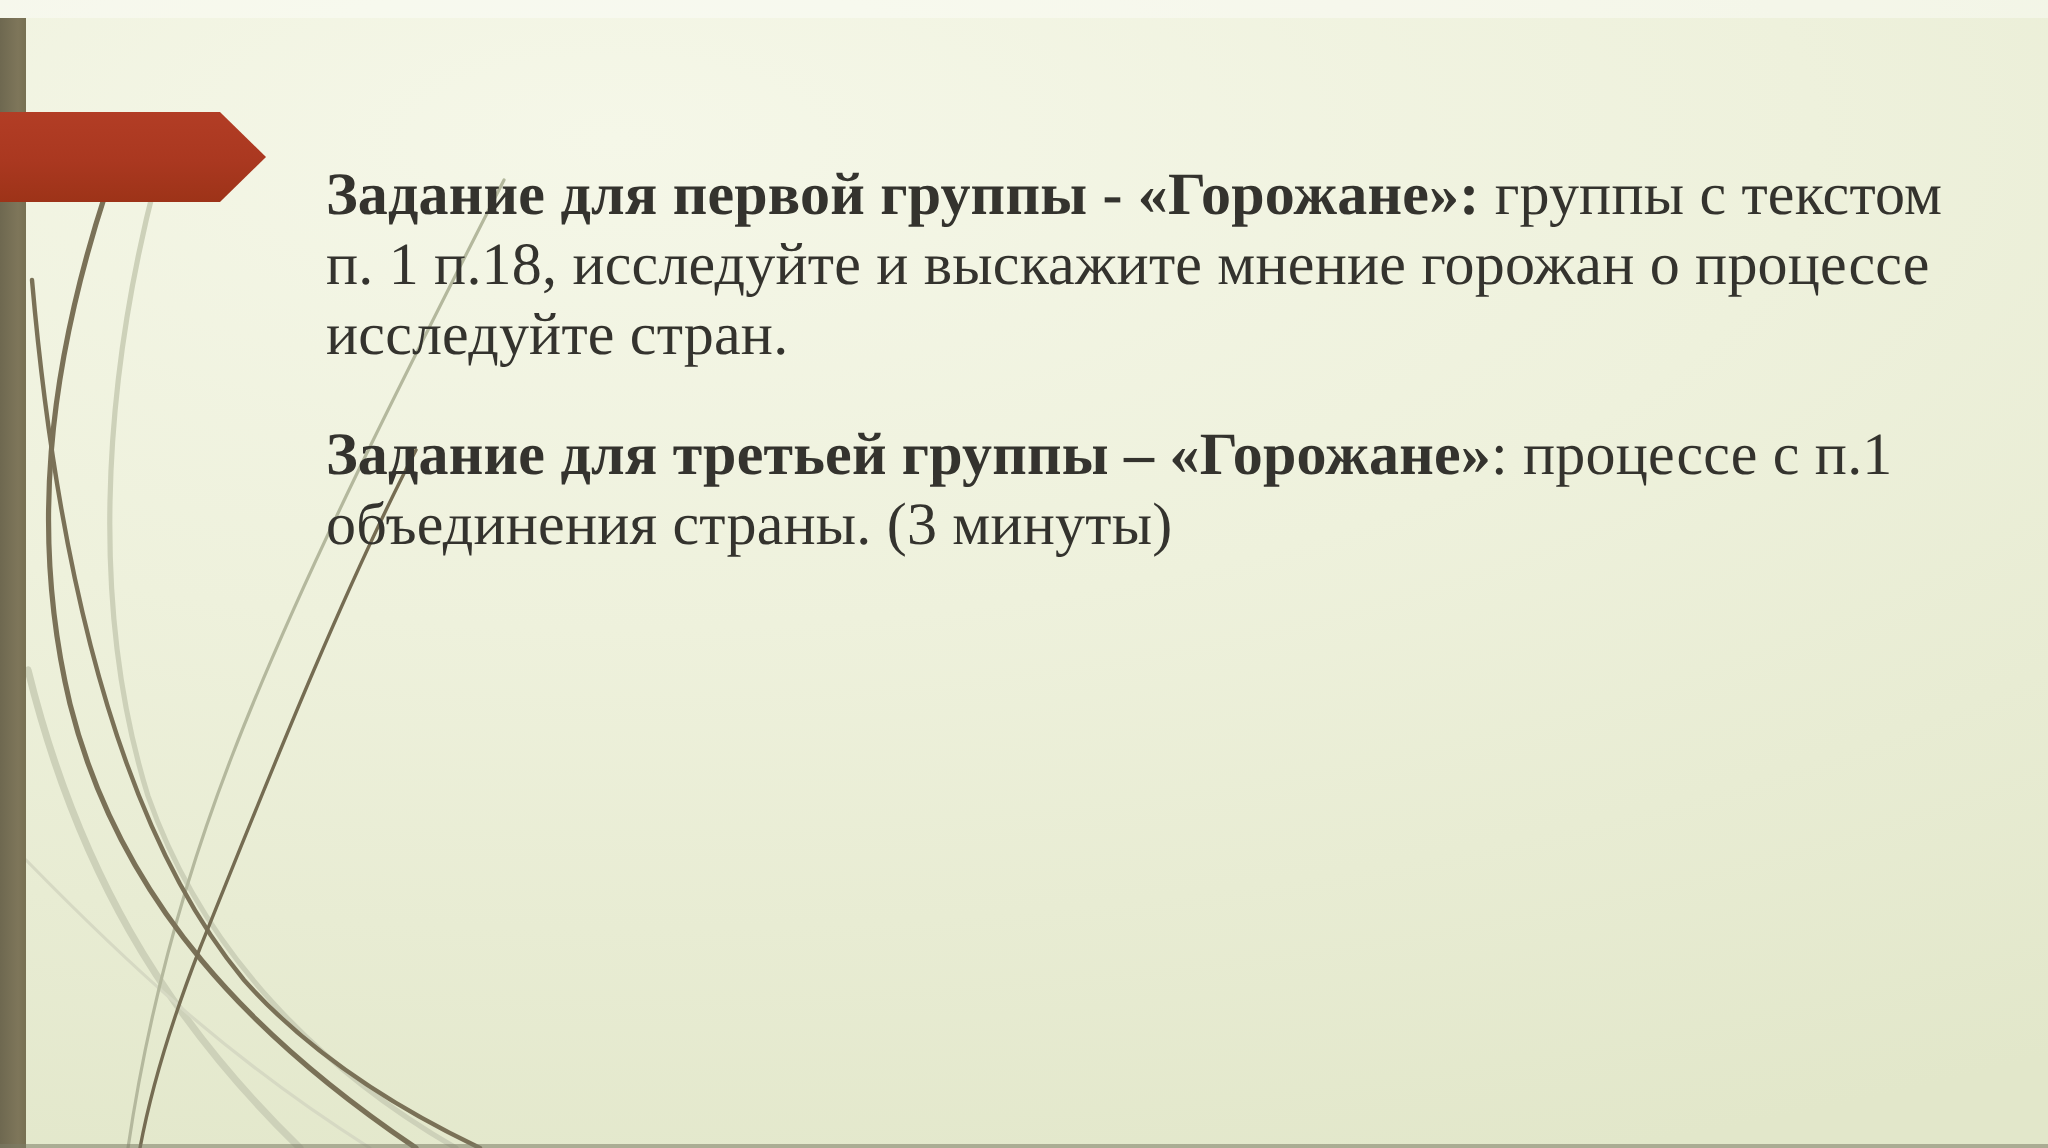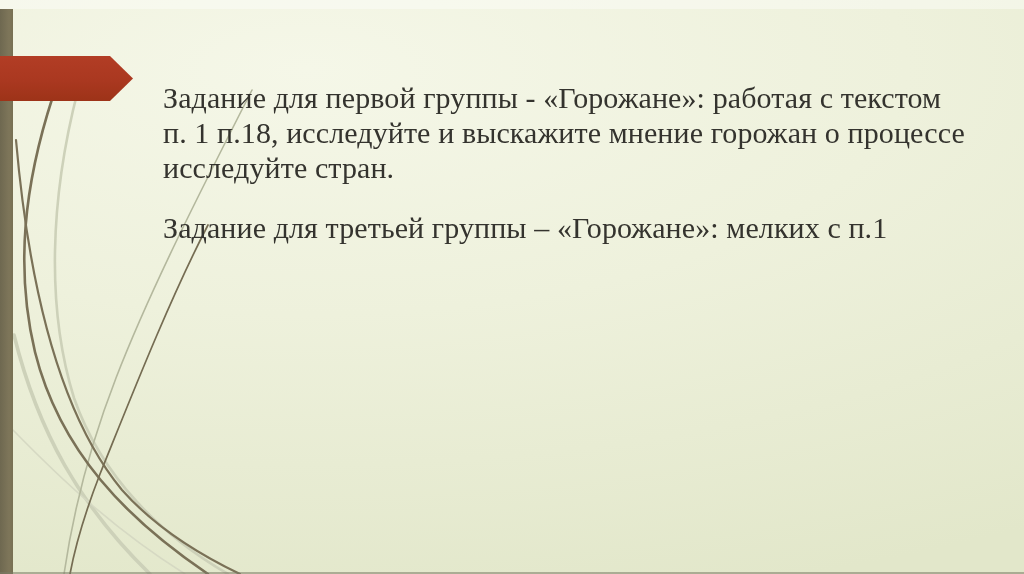--- a/index.html
+++ b/index.html
@@ -30,21 +30,21 @@
     position:absolute;left:0;bottom:0;width:1024px;height:2px;
     background:#7c7c66;opacity:0.55;
   }
   .body-text{
     position:absolute;left:163px;top:80px;width:760px;
     font-size:30px;line-height:35px;color:#34332e;
     letter-spacing:0.1px;
   }
   .para{margin:0 0 25px 0;}
   .line{white-space:nowrap;}
-  .run-bold{font-weight:normal;}
+  .run-bold{font-weight:bold;}
 </style>
 </head>
 <body>
 
 <div class="slide">
   <div class="top-strip"></div>
 
   <svg class="vines" viewBox="0 0 1024 574" width="1024" height="574" aria-hidden="true">
     <g fill="none" stroke-linecap="round">
       <path d="M78,90 C50,198 46,308 74,398 C102,478 162,536 228,574" stroke="#cdd1b9" stroke-width="2.6"></path>
@@ -55,23 +55,24 @@
       <path d="M16,140 C30,300 64,420 122,490 C154,526 196,553 240,574" stroke="#7a7157" stroke-width="2.2"></path>
       <path d="M208,225 C168,302 126,410 100,474 C86,510 76,542 70,574" stroke="#756c52" stroke-width="1.7"></path>
     </g>
   </svg>
 
   <div class="left-bar"></div>
   <div class="red-arrow"></div>
 
   <div class="body-text">
       <div class="para">
-        <div class="line"><span class="run-bold">Задание для первой группы - «Горожане»:</span><span class="run"> работая с текстом</span></div>
+        <div class="line"><span class="run-bold">Задание для первой группы - «Горожане»:</span><span class="run"> группы с текстом</span></div>
         <div class="line"><span class="run">п. 1 п.18, исследуйте и выскажите мнение горожан о процессе</span></div>
         <div class="line"><span class="run">исследуйте стран.</span></div>
       </div>
       <div class="para">
-        <div class="line"><span class="run-bold">Задание для третьей группы – «Горожане»</span><span class="run">: мелких с п.1</span></div>
+        <div class="line"><span class="run-bold">Задание для третьей группы – «Горожане»</span><span class="run">: процессе с п.1</span></div>
+        <div class="line"><span class="run">объединения страны. (3 минуты)</span></div>
       </div>
     </div>
 
   <div class="bottom-edge"></div>
 </div>
 
 </body></html>

